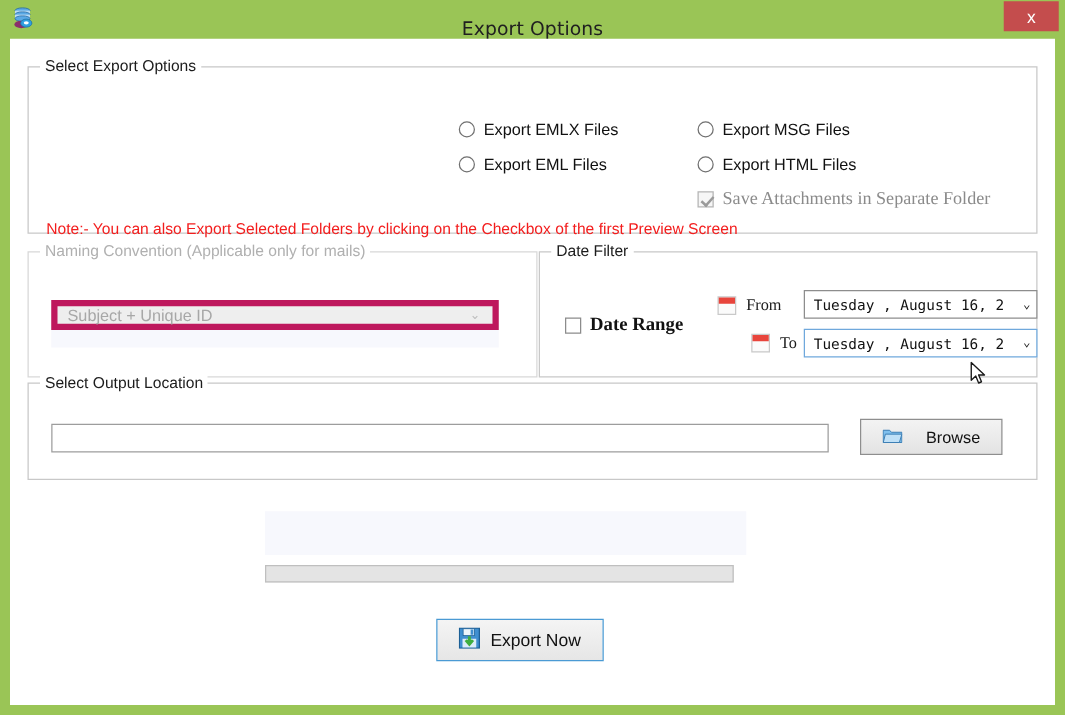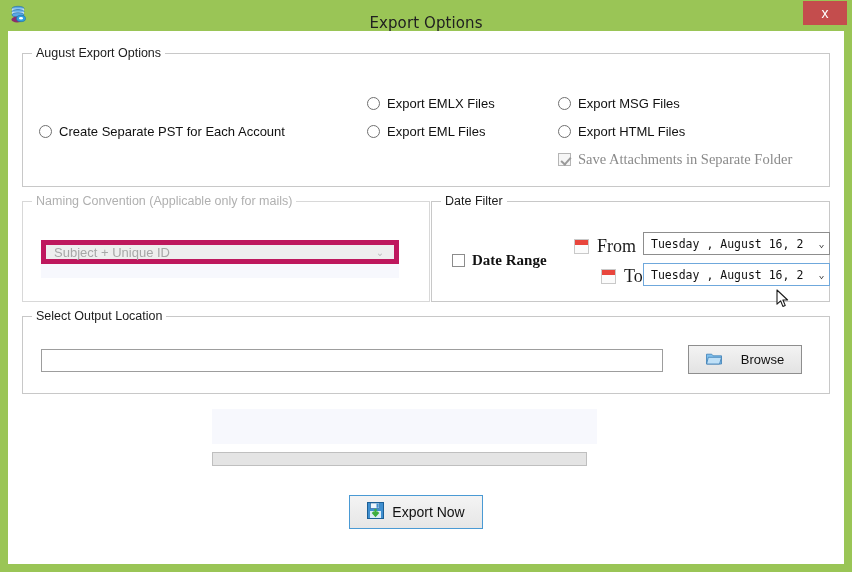--- a/index.html
+++ b/index.html
@@ -86,21 +86,21 @@
     font-size: 12.5px;
     color: #1c1c1c;
     white-space: nowrap;
   }
   .groupbox.disabled { border-color: #d8d8d8; }
   .groupbox.disabled > .gb-title { color: #b0b0b0; }
 
   #grp-export  { left: 14px;  top: 22px;  width: 808px; height: 134px; }
   #grp-naming  { left: 14px;  top: 170px; width: 408px; height: 101px; }
   #grp-date    { left: 423px; top: 170px; width: 399px; height: 101px; }
-  #grp-output  { left: 14px;  top: 285px; width: 808px; height: 78px; padding-left: 32px; }
+  #grp-output  { left: 14px;  top: 275px; width: 808px; height: 78px; padding-left: 32px; }
 
   
   .opt {
     position: absolute;
     display: flex;
     align-items: center;
     cursor: pointer;
     white-space: nowrap;
   }
   .radio {
@@ -234,21 +234,21 @@
   }
   .cal-icon::before {
     content: "";
     position: absolute;
     left: 0; top: 0; right: 0;
     height: 5px;
     background: #e8453c;
   }
   .cal-text {
     font-family: "Liberation Serif", serif;
-    font-size: 18px;
+    font-size: 13px;
     color: #1b1b1b;
   }
   .datepicker {
     position: absolute;
     height: 23px;
     width: 187px;
     background: #ffffff;
     border: 1px solid #8d8d8d;
     box-sizing: border-box;
     display: flex;
@@ -379,27 +379,23 @@
         <ellipse cx="12" cy="13.2" rx="2" ry="1.3" fill="#ffffff"></ellipse>
       </svg>
     </span>
     <span class="title-text">Export Options</span>
     <button class="close-button">x</button>
   </div>
 
   <div class="client">
 
     <div class="groupbox" id="grp-export">
-      <span class="gb-title">August Export Options</span>
-
-
-      <label class="opt" id="opt-separate">
-        <span class="radio"></span>
-        <span class="opt-label">Create Separate PST for Each Account</span>
-      </label>
+      <span class="gb-title">Select Export Options</span>
+
+
 
       <label class="opt" id="opt-emlx">
         <span class="radio"></span>
         <span class="opt-label">Export EMLX Files</span>
       </label>
 
       <label class="opt" id="opt-eml">
         <span class="radio"></span>
         <span class="opt-label">Export EML Files</span>
       </label>
@@ -412,20 +408,21 @@
       <label class="opt" id="opt-html">
         <span class="radio"></span>
         <span class="opt-label">Export HTML Files</span>
       </label>
 
       <label class="opt" id="opt-attach">
         <span class="checkbox checked disabled"></span>
         <span class="serif-label">Save Attachments in Separate Folder</span>
       </label>
 
+      <div class="note">Note:- You can also Export Selected Folders by clicking on the Checkbox of the first Preview Screen</div>
     </div>
 
     <div class="groupbox disabled" id="grp-naming">
       <span class="gb-title">Naming Convention (Applicable only for mails)</span>
       <div class="combo-underpanel"></div>
       <div class="combo">
         <span class="combo-text">Subject + Unique ID</span>
         <span class="chev">⌄</span>
       </div>
     </div>

